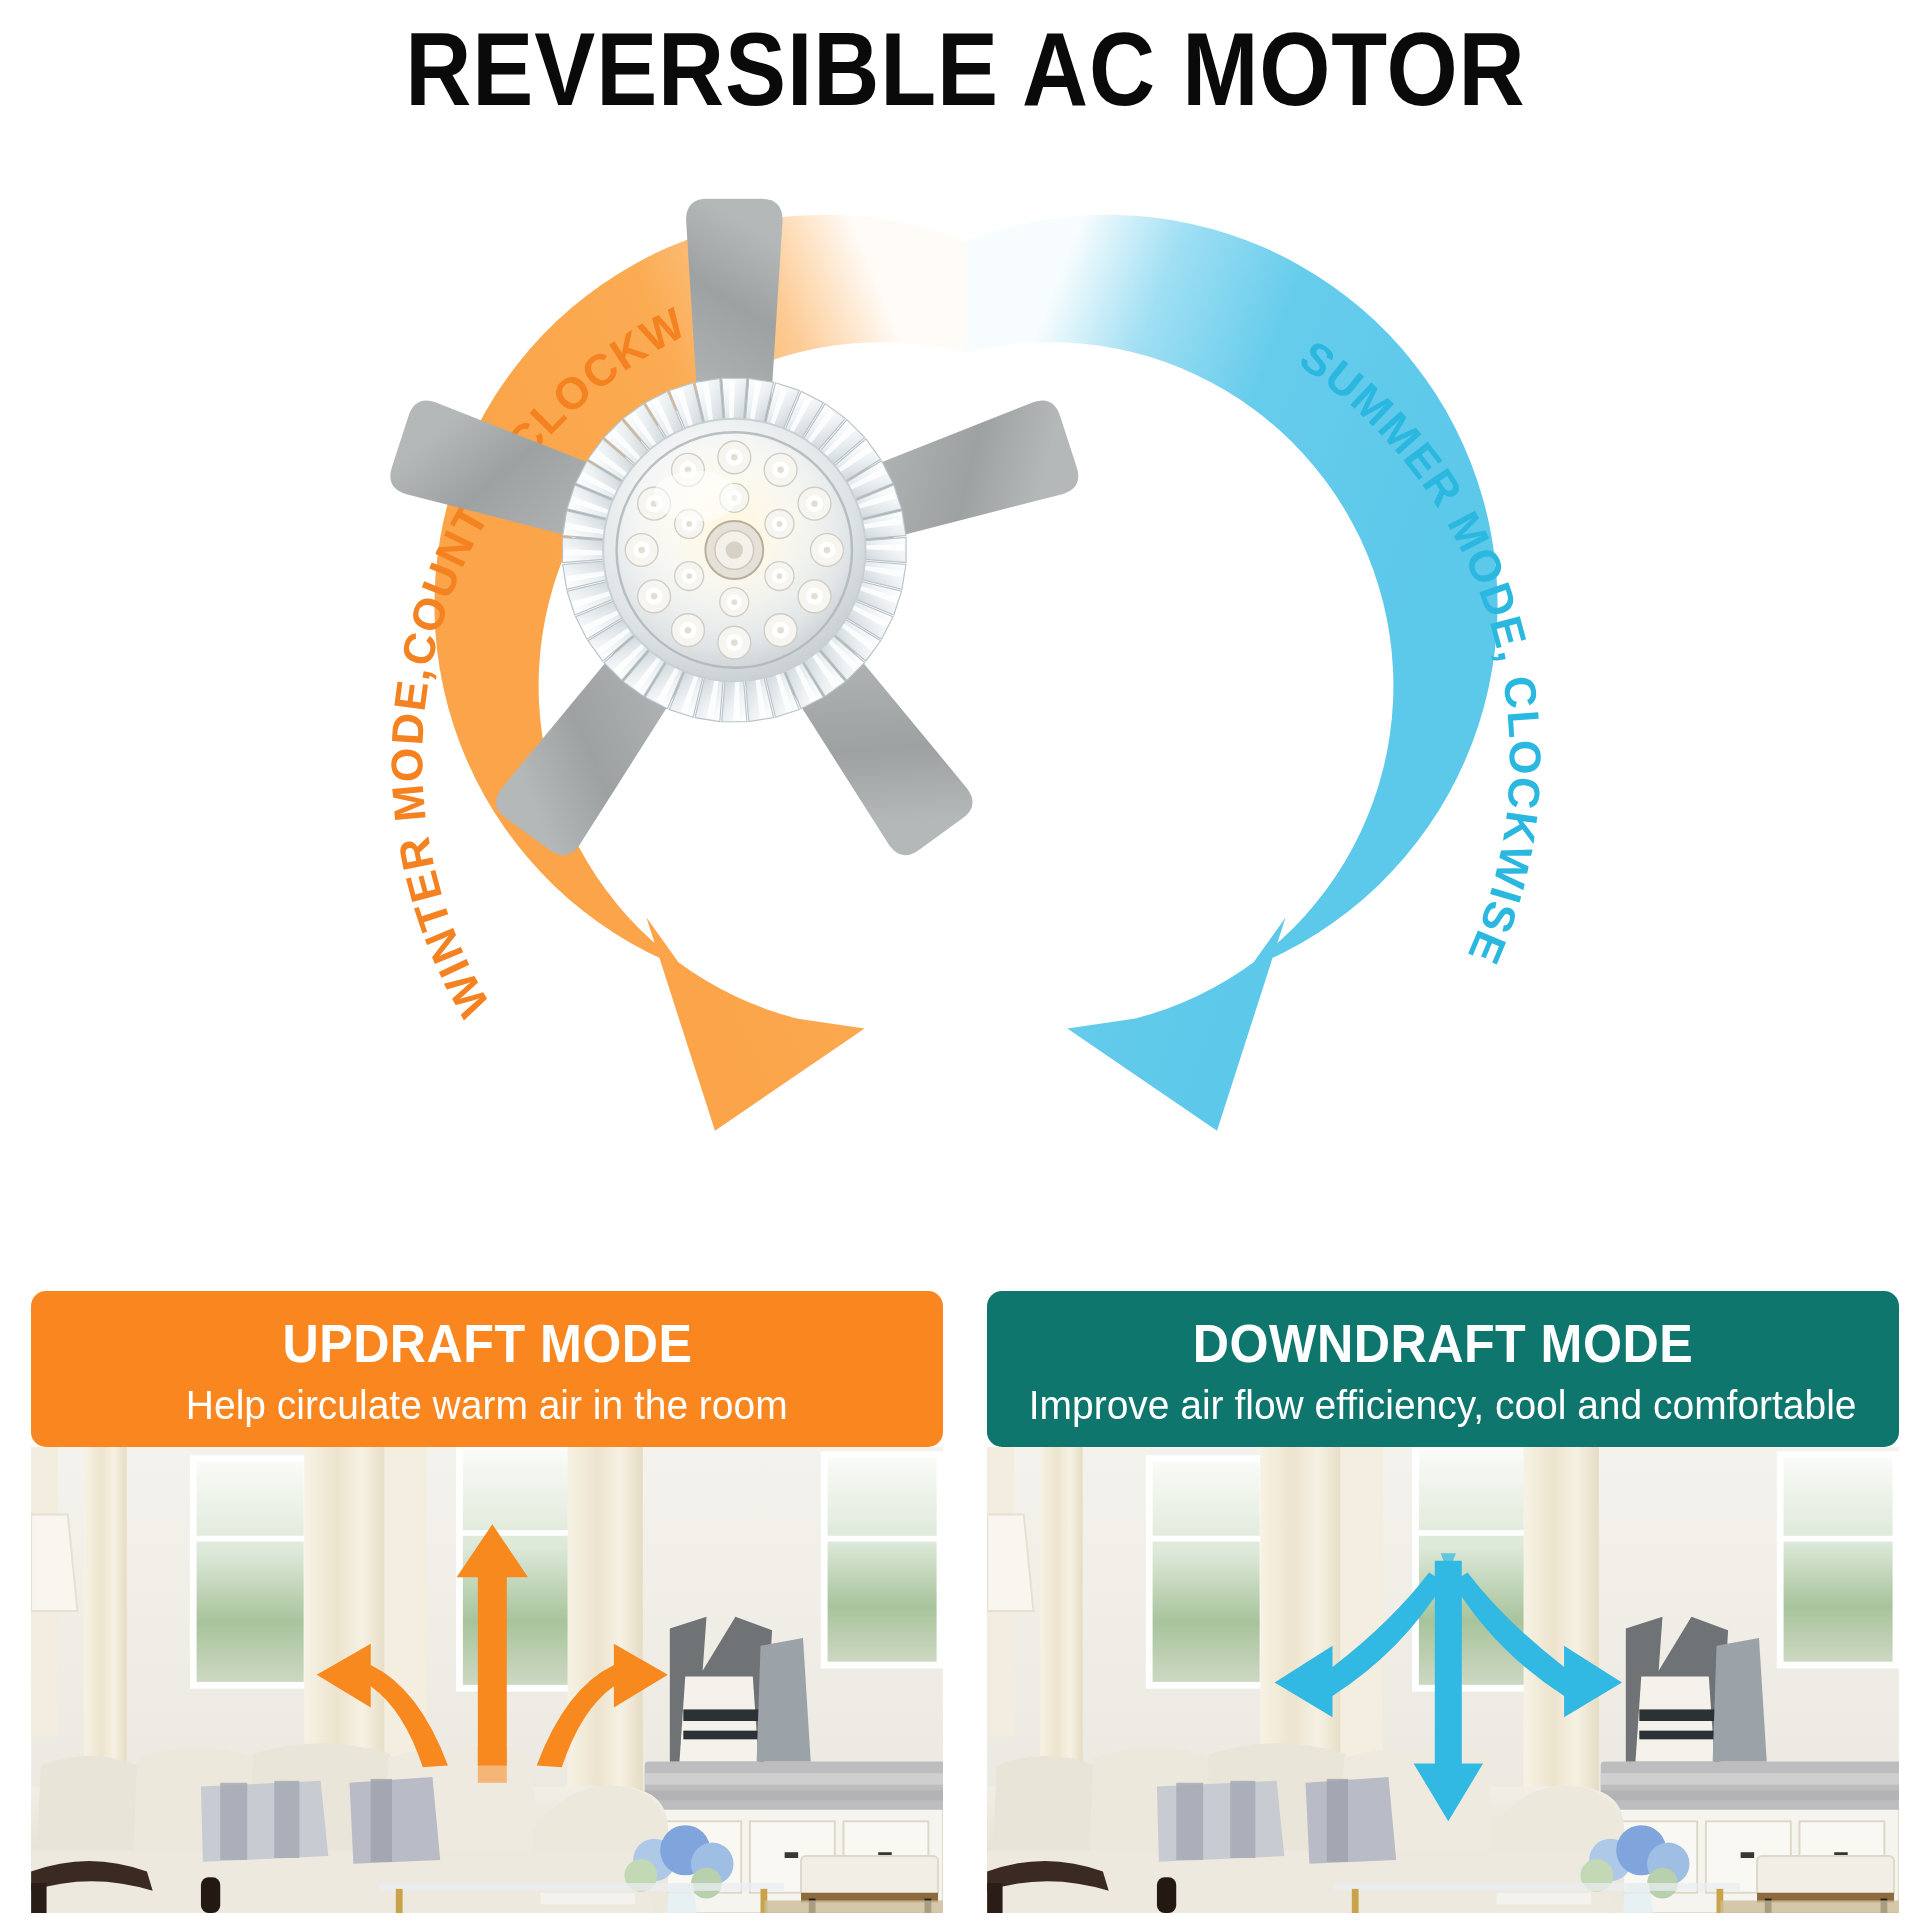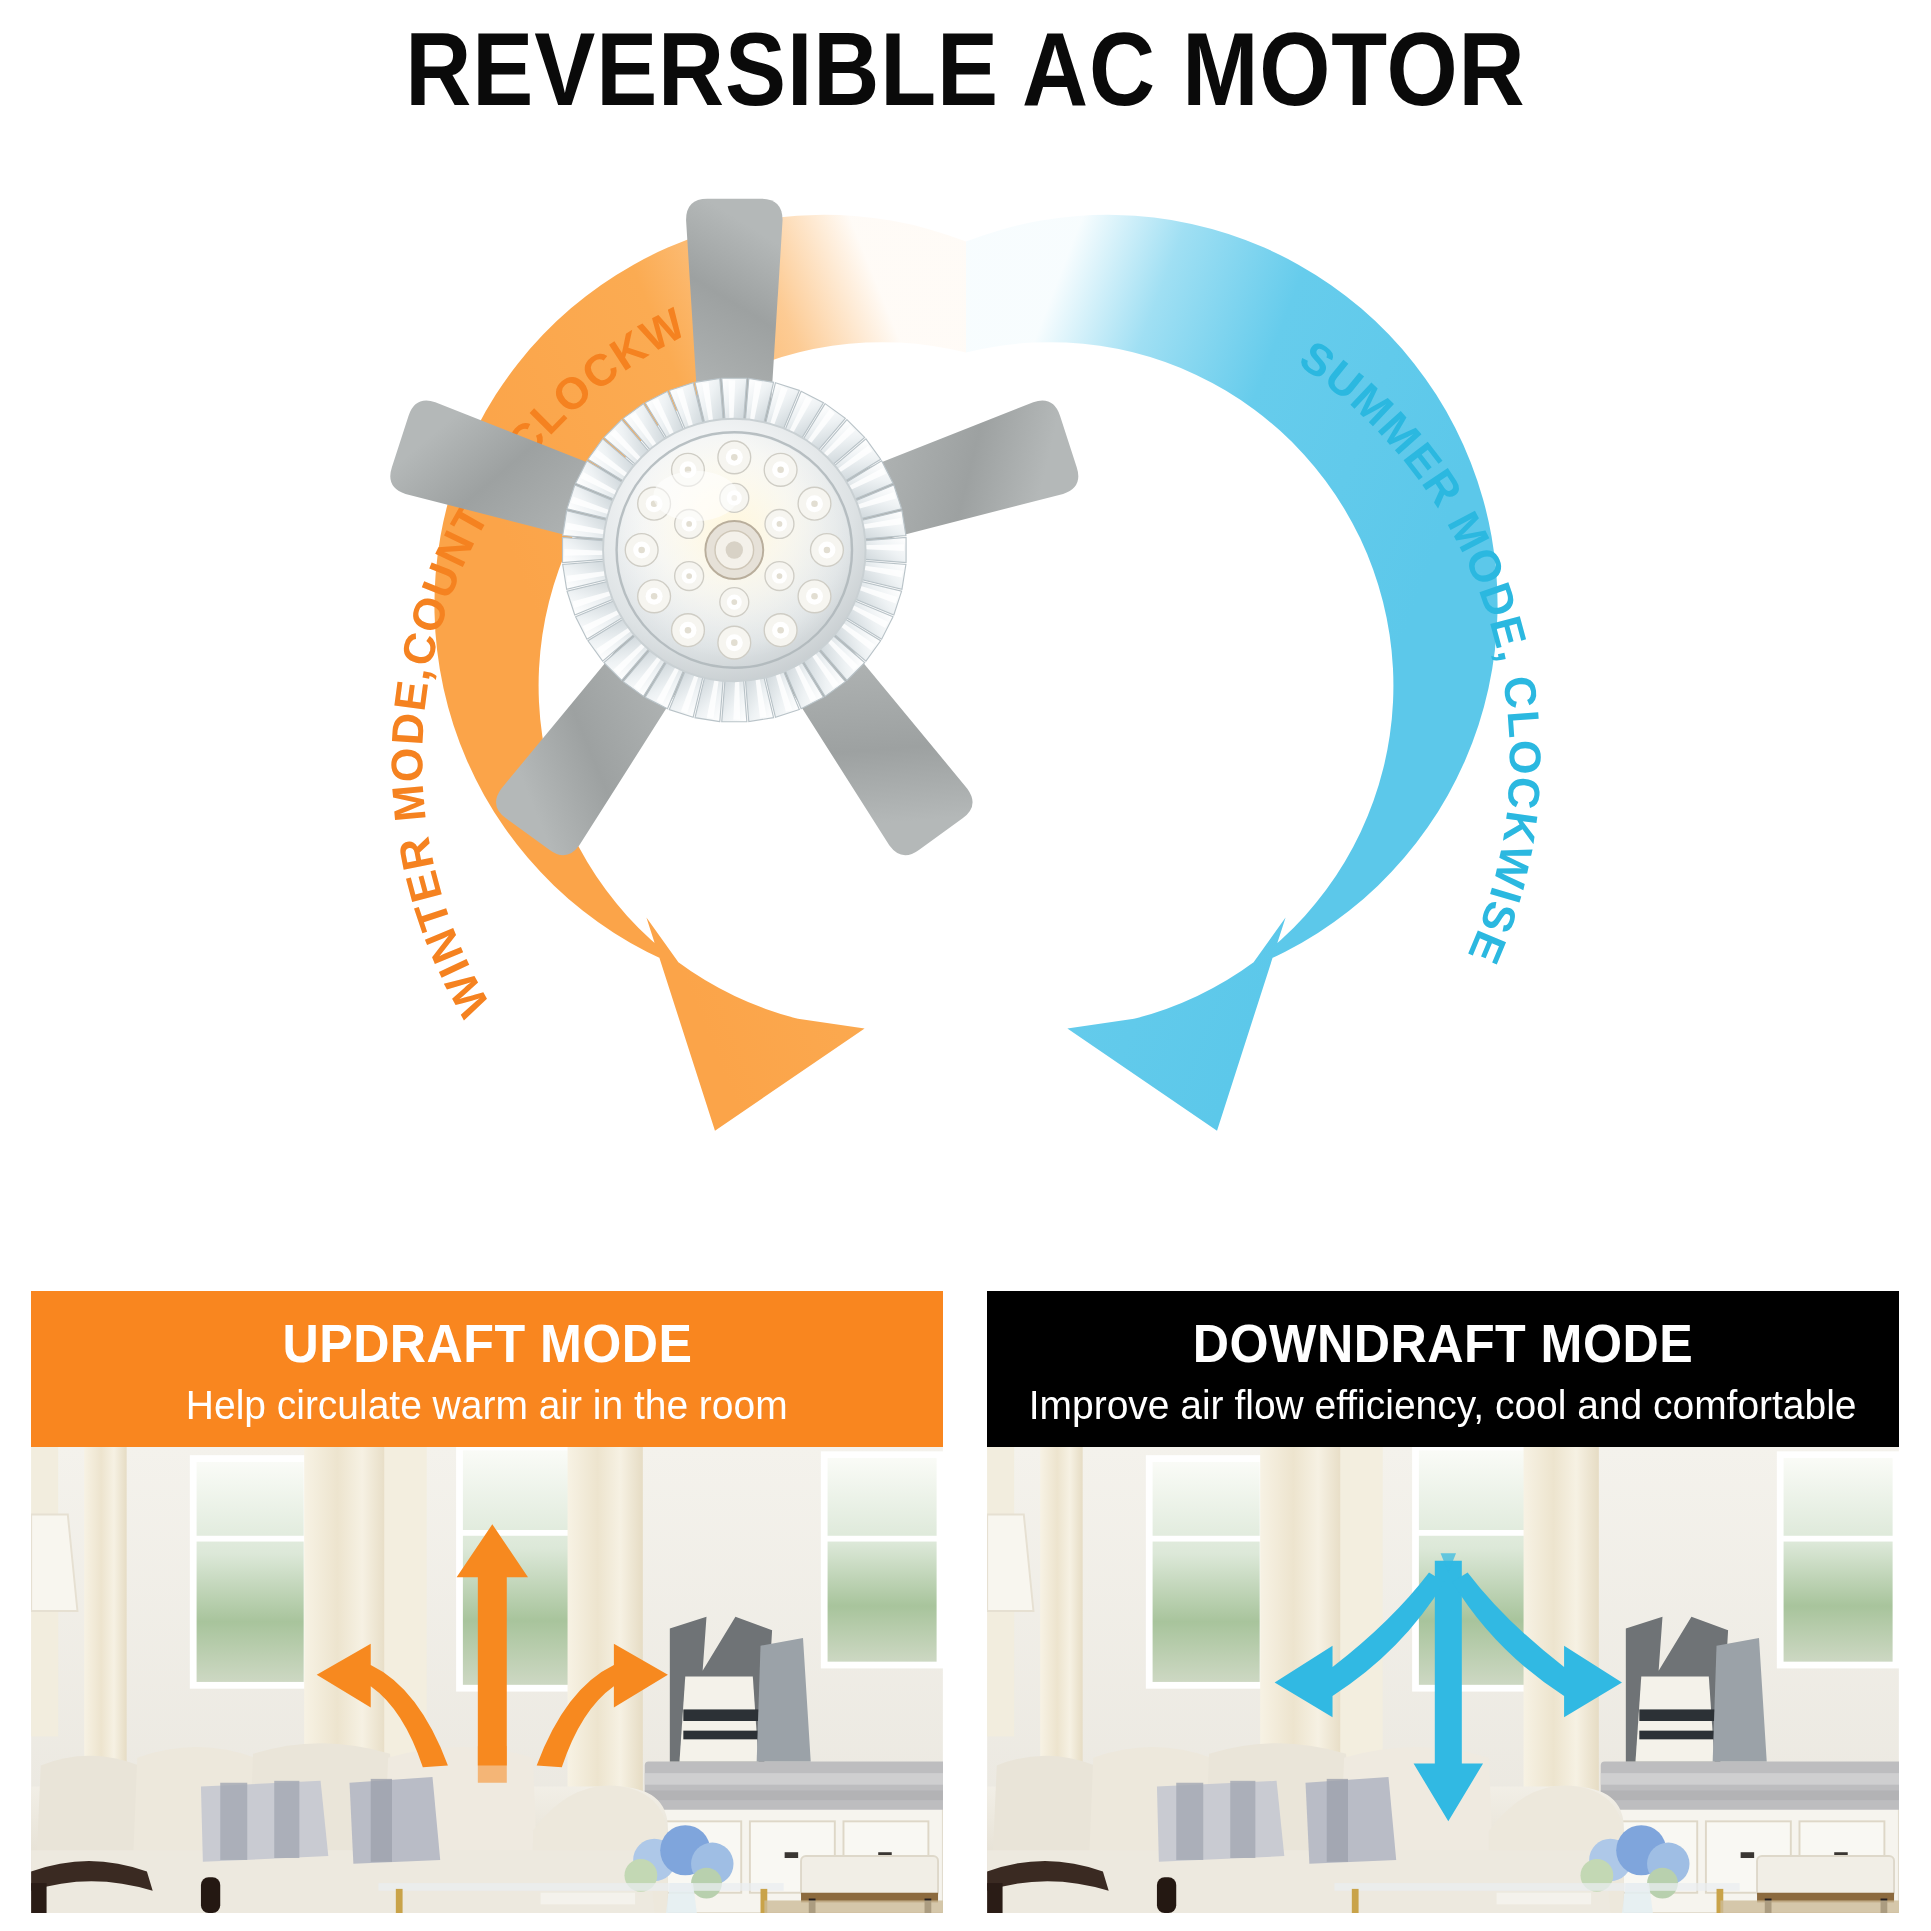--- a/index.html
+++ b/index.html
@@ -47,24 +47,24 @@
   }
   .panel{
     position:absolute;top:0;width:912px;height:623px;overflow:hidden;
     background:#fff;
   }
   .panel.left{left:31px;}
   .panel.right{left:987px;}
   .panel-header{
     position:relative;width:100%;height:156px;
     display:flex;flex-direction:column;align-items:center;justify-content:center;
-    box-sizing:border-box;padding-top:3.9px;
+    box-sizing:border-box;padding-top:3.9px;border-radius:15px;
   }
   .panel.left .panel-header{background:#F9861F;}
-  .panel.right .panel-header{background:#000000;}
+  .panel.right .panel-header{background:#0f766e;}
   .panel-title{
     font-family:"Liberation Sans", sans-serif;
     font-weight:bold;font-size:54px;color:#ffffff;
     transform:scaleX(0.93);letter-spacing:0.5px;
     line-height:1.02;margin:0 0 13.5px 0;white-space:nowrap;
   }
   .panel-sub{
     font-family:"Liberation Sans", sans-serif;
     font-weight:400;font-size:41px;color:#ffffff;
     transform:scaleX(0.95);letter-spacing:0px;

